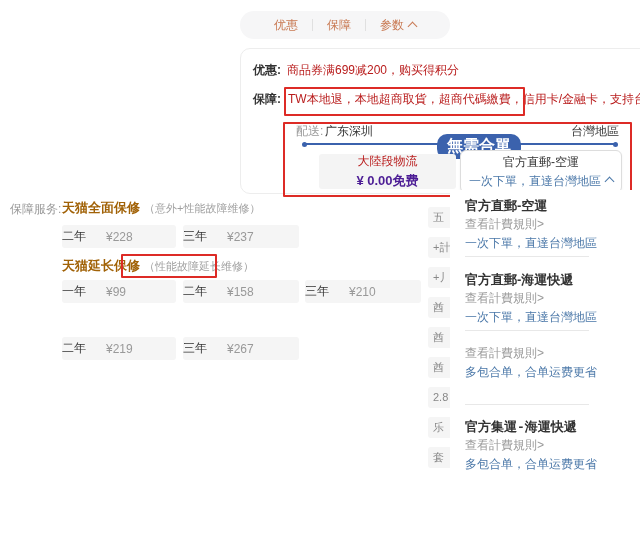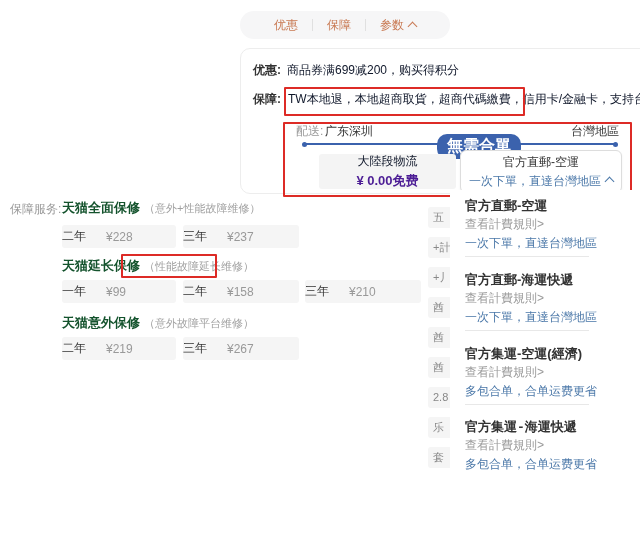--- a/index.html
+++ b/index.html
@@ -12,41 +12,41 @@
           display:flex;align-items:center;padding:0 20px;color:#c97a54;}
   .tab{padding:0 14px;cursor:pointer;white-space:nowrap;display:flex;align-items:center;text-align:center;}
   .tab-divider{width:1px;height:12px;background:#e0e0e0;}
   .chev{display:inline-block;width:6px;height:6px;border-top:1.6px solid currentColor;
         border-left:1.6px solid currentColor;transform:rotate(45deg);margin-left:5px;margin-top:3px;}
 
   
   .card{position:absolute;left:240px;top:48px;width:420px;height:144px;background:#fff;
         border:1px solid #ededed;border-radius:10px;}
   .row-label{font-weight:bold;color:#333;margin-right:6px;}
-  .muted{color:#0f172a;}
+  .muted{color:#b91c1c;}
   .gray{color:#999;}
 
   .redbox{position:absolute;border:2px solid #dd2b26;border-radius:1px;pointer-events:none;}
 
   
   .route-line{position:absolute;height:2px;background:#3b62ad;}
   .route-line::before,.route-line::after{content:"";position:absolute;width:5px;height:5px;border-radius:50%;
         background:#3b62ad;top:-1.5px;}
   .route-line::before{left:-1px;} .route-line::after{right:-1px;}
   .badge{position:absolute;background:#3b62ad;color:#fff;font-weight:bold;font-size:16px;
          padding:2px 10px;border-radius:10px;white-space:nowrap;}
   .graybox{position:absolute;background:#f4f4f4;border-radius:3px;text-align:center;
            display:flex;flex-direction:column;justify-content:center;gap:2px;}
   .methodbox{position:absolute;background:#fff;border:1px solid #ddd;border-radius:6px;text-align:center;
            display:flex;flex-direction:column;justify-content:center;gap:2px;box-shadow:0 1px 3px rgba(0,0,0,.05);}
   .blue{color:#4a77a8;}
 
   
   .w-title{position:absolute;white-space:nowrap;}
-  .w-title b{font-size:13px;color:#14532d;}
+  .w-title b{font-size:13px;color:#a16207;}
   .w-title .note{color:#a0a0a0;font-size:11px;margin-left:4px;}
   .opt{position:absolute;height:23px;background:#f5f5f5;border-radius:3px;display:flex;
        align-items:center;cursor:pointer;}
   .opt .term{color:#333;font-family:Liberation Serif, serif;}
   .opt .price{margin-left:20px;color:#999;}
 
   
   .frag{position:absolute;left:428px;width:22px;height:21px;background:#f5f5f5;border-radius:3px;
         color:#888;font-size:11px;line-height:21px;padding-left:5px;overflow:hidden;white-space:nowrap;}
 
@@ -128,23 +128,20 @@
   </div>
   <div class="opt" style="left:183px;top:280px;width:116px;">
     <span class="term">二年</span>
       <span class="price">¥158</span>
   </div>
   <div class="opt" style="left:305px;top:280px;width:116px;">
     <span class="term">三年</span>
       <span class="price">¥210</span>
   </div>
 
-  <div class="w-title" style="left:62px;top:314px;">
-    <b>天猫意外保修</b><span class="note">（意外故障平台维修）</span>
-  </div>
   <div class="opt" style="left:62px;top:337px;width:114px;">
     <span class="term">二年</span>
       <span class="price">¥219</span>
   </div>
   <div class="opt" style="left:183px;top:337px;width:116px;">
     <span class="term">三年</span>
       <span class="price">¥267</span>
   </div>
 
   <div class="frag" style="top:207px;">五</div>
@@ -164,21 +161,20 @@
       <div class="dd-benefit">一次下單，直達台灣地區</div>
     </div>
     <div class="dd-div" style="top:66px;"></div>
     <div class="dd-item" style="top:80px;">
       <div class="dd-title">官方直郵-海運快遞</div>
       <div class="dd-rule">查看計費規則&gt;</div>
       <div class="dd-benefit">一次下單，直達台灣地區</div>
     </div>
     <div class="dd-div" style="top:140px;"></div>
     <div class="dd-item" style="top:154px;">
-      <div class="dd-title">官方集運-空運(經濟)</div>
       <div class="dd-rule">查看計費規則&gt;</div>
       <div class="dd-benefit">多包合单，合单运费更省</div>
     </div>
     <div class="dd-div" style="top:214px;"></div>
     <div class="dd-item" style="top:228px;font-family:Liberation Mono, monospace;">
       <div class="dd-title">官方集運-海運快遞</div>
       <div class="dd-rule">查看計費規則&gt;</div>
       <div class="dd-benefit">多包合单，合单运费更省</div>
     </div>
   </div>

